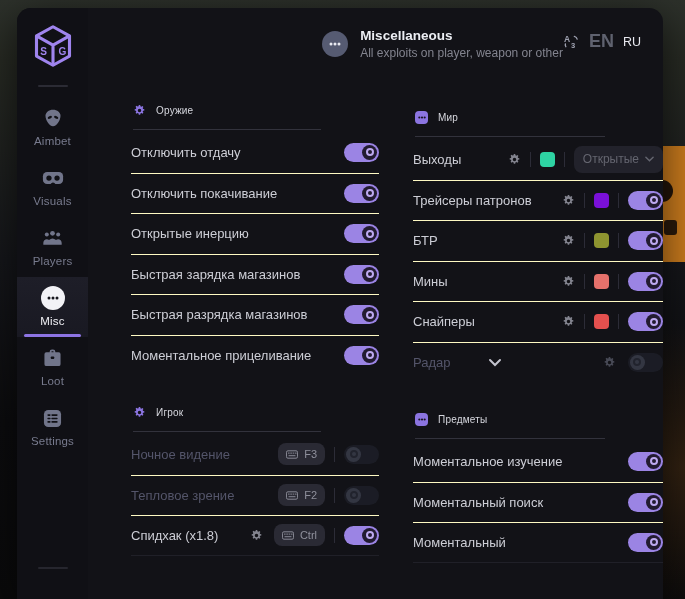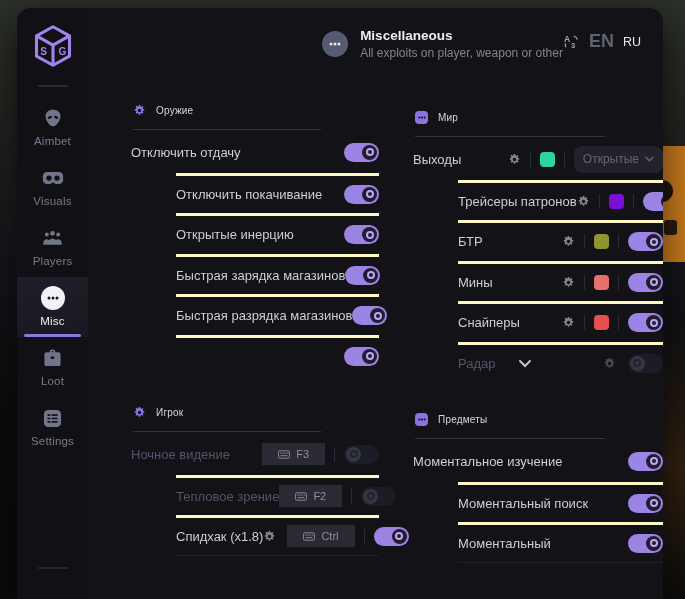--- a/index.html
+++ b/index.html
@@ -66,36 +66,36 @@
   .section { display:flex; flex-direction:column; }
   .section + .section { margin-top:31px; }
   .sec-head { display:flex; align-items:center; gap:10px; padding-left:2px; }
   .sec-title { font-size:10px; color:#d6d7de; letter-spacing:.2px; }
   .sec-icon { display:flex; color:#8b74e0; }
   .sq-icon { width:13px; height:13px; border-radius:4px; background:#8b74e0;
     display:flex; align-items:center; justify-content:center; }
   .sec-divider { margin:12px 0 0 2px; width:76%; height:1px; background:#32323c; }
   .rows { display:flex; flex-direction:column; margin-top:2px; }
   .row { height:40.5px; display:flex; align-items:center; }
-  .row + .row { border-top:3px solid #fef9c3;margin-left:45px; }
+  .row + .row { border-top:1px solid #fef9c3; }
   .rows.tail .row:last-child { border-bottom:1px solid #202028; }
   .row-label { font-size:13px; color:#cdced6; flex:none; }
   .row.dim .row-label { color:#54556a; }
   .controls { margin-left:auto; display:flex; align-items:center; }
   .vsep { width:1px; height:15px; background:#2c2c37; margin:0 9px; }
 
   .gear-btn { color:#83848f; display:flex; cursor:pointer; }
   .row.dim .gear-btn { color:#474955; }
   .swatch { width:15px; height:15px; border-radius:4px; cursor:pointer; flex:none; }
   .dropdown { height:27px; min-width:86px; background:#22222b; border-radius:8px;
     display:flex; align-items:center; justify-content:center; gap:6px; padding:0 9px;
     font-size:12px; color:#64656f; cursor:pointer; }
   .dd-chev { display:flex; color:#64656f; }
-  .keybadge { height:22px; background:#2a2a34; border-radius:0; display:flex;
-    align-items:center; gap:6px; padding:0 16px; font-size:11px; color:#8f909c; cursor:pointer; }
+  .keybadge { height:22px; background:#2a2a34; border-radius:8px; display:flex;
+    align-items:center; gap:6px; padding:0 8px; font-size:11px; color:#8f909c; cursor:pointer; }
   .chev-mid { margin:0 auto; display:flex; color:#c3c4ce; cursor:pointer; padding-right:26px; }
 
   .tg { width:35px; height:19px; border-radius:10px; position:relative; flex:none; cursor:pointer; }
   .tg .knob { position:absolute; top:2px; width:15px; height:15px; border-radius:50%; }
   .tg .knob::after { content:""; position:absolute; inset:3.5px; border-radius:50%; }
   .tg.on { background:#9b84e4; }
   .tg.on .knob { right:2px; background:#221b31; }
   .tg.on .knob::after { border:2px solid #bda9f0; }
   .tg.off { background:#272a36; }
   .tg.off .knob { left:2px; background:#5d6378; }
@@ -276,20 +276,21 @@
             </div>
             <div class="row">
               <span class="row-label">Быстрая разрядка магазинов</span>
               <div class="controls">
                   <span class="tg on">
                     <span class="knob"></span>
                   </span>
                 </div>
             </div>
             <div class="row">
+              <span class="row-label">Моментальное прицеливание</span>
               <div class="controls">
                   <span class="tg on">
                     <span class="knob"></span>
                   </span>
                 </div>
             </div>
           </div>
         </div>
 
         <div class="section">

